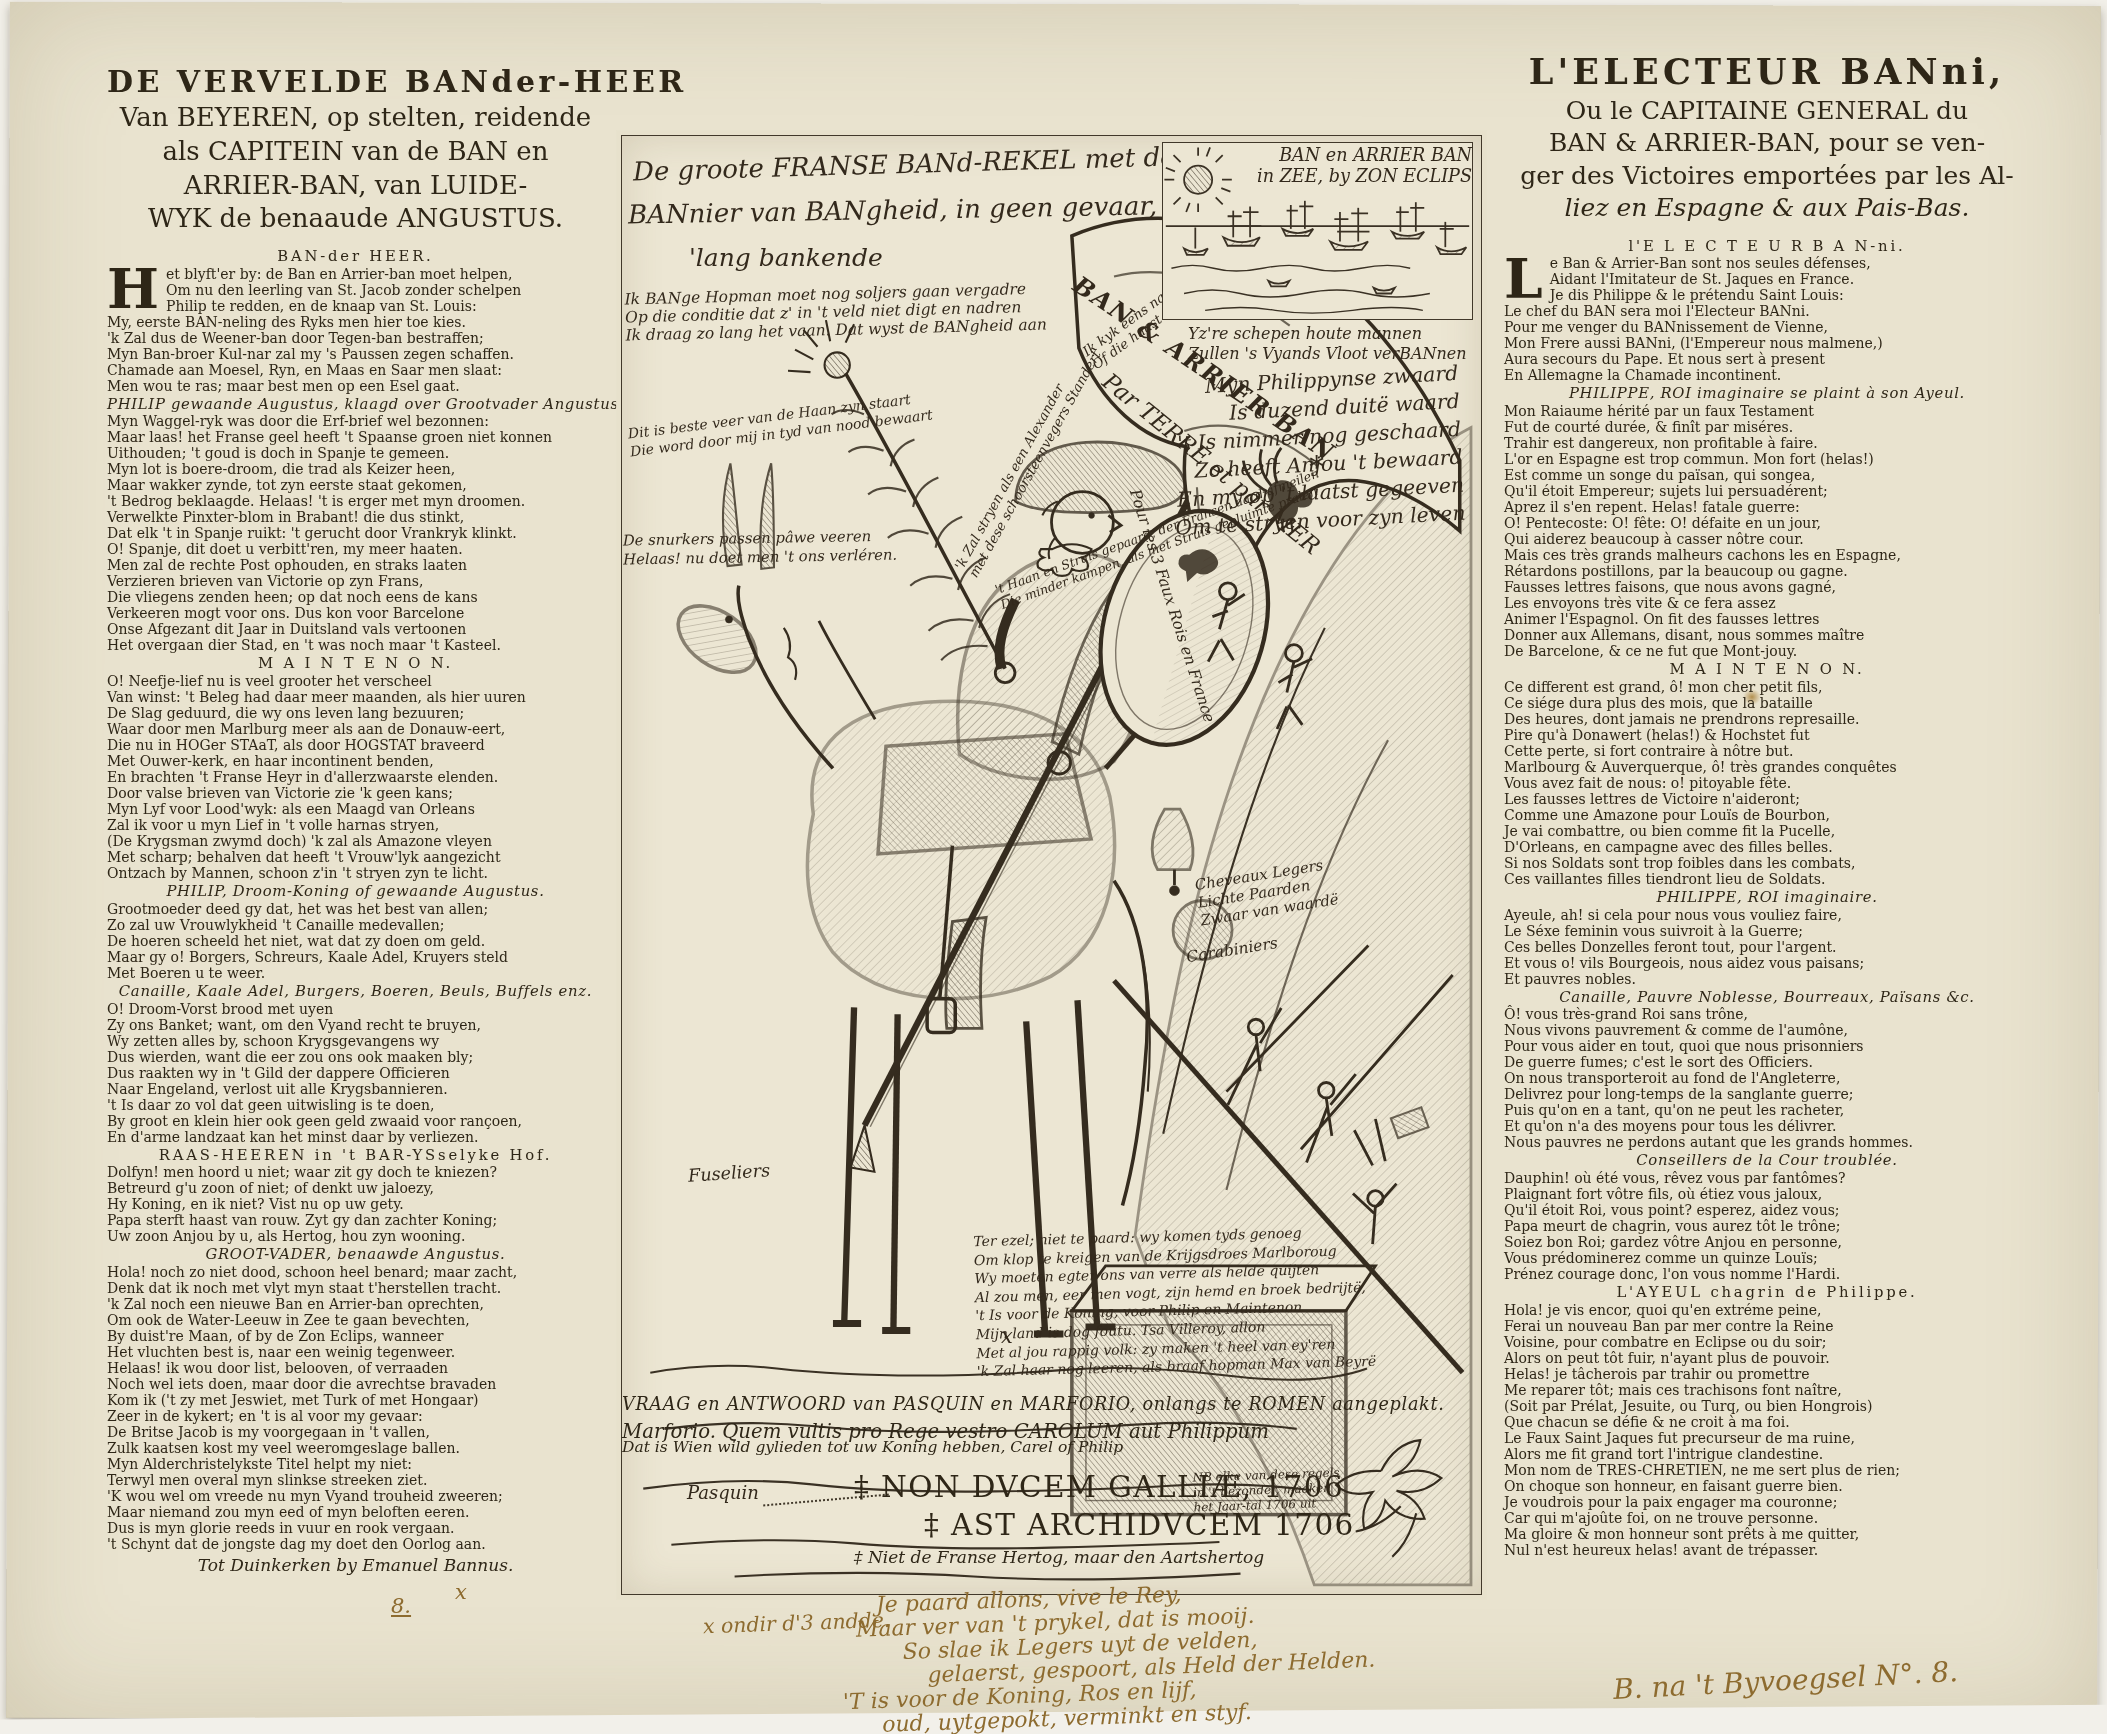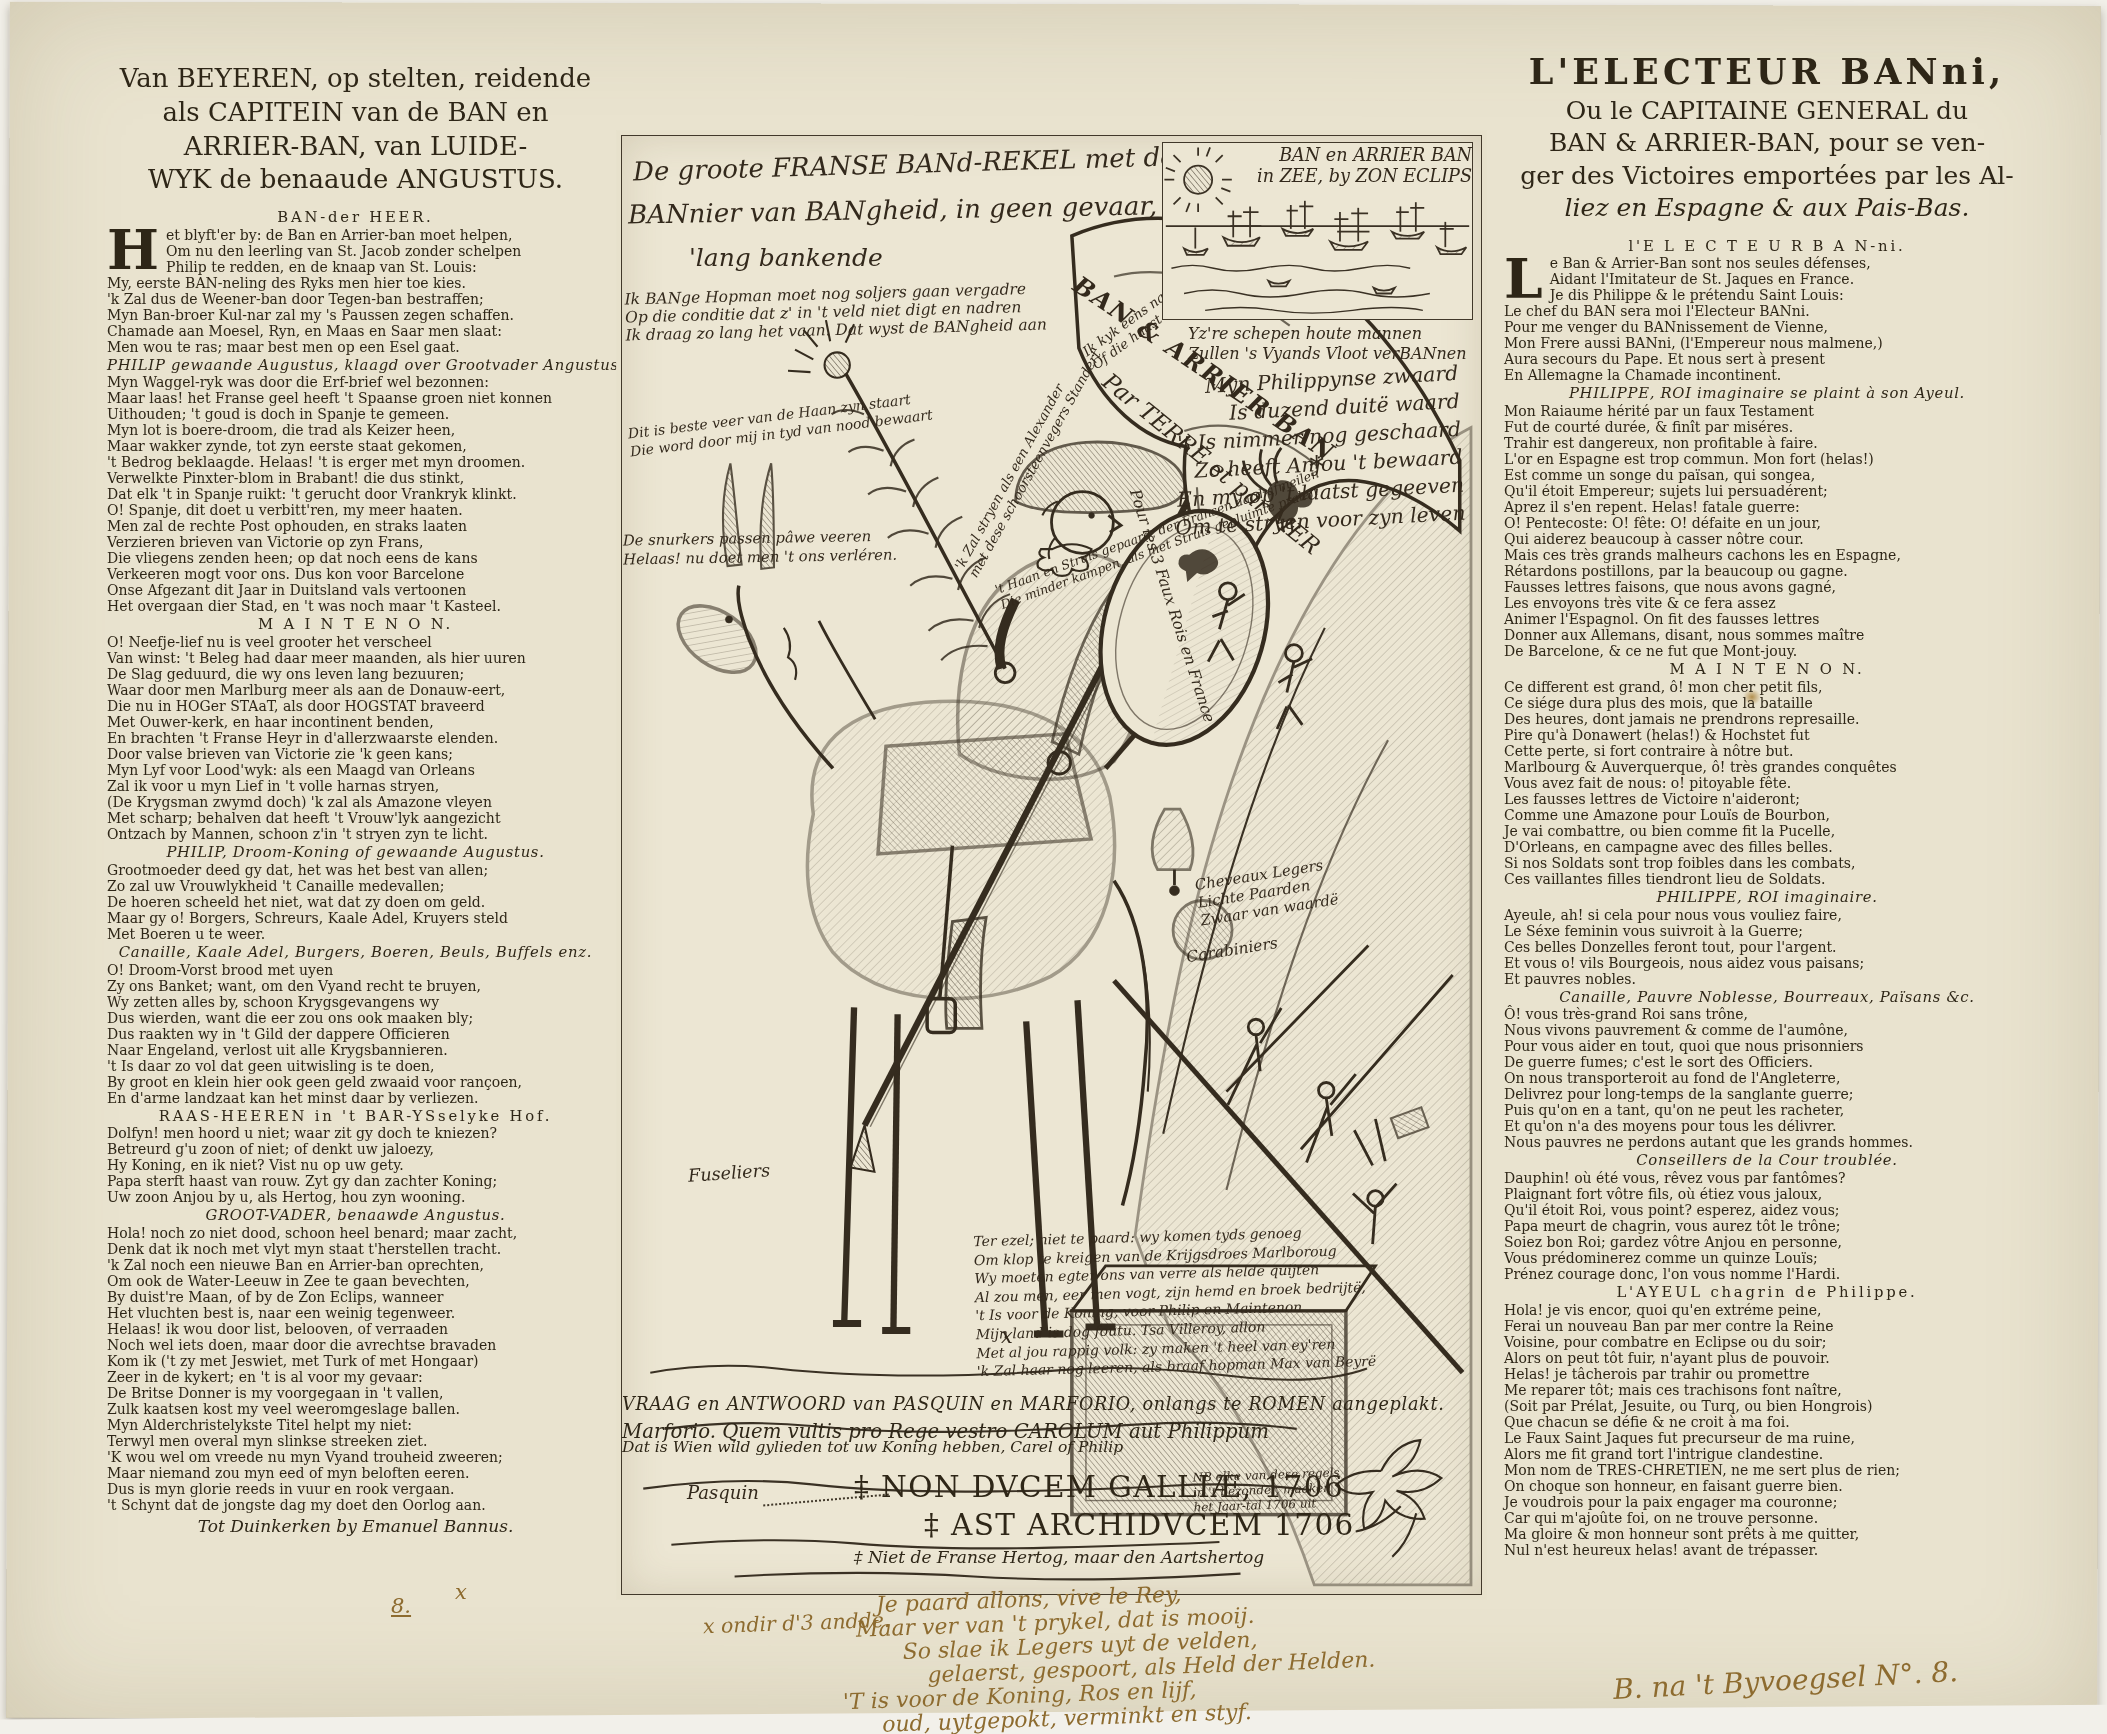--- a/index.html
+++ b/index.html
@@ -87,20 +87,21 @@
 </head>
 <body>
 
 <div class="sheet"></div>
 <div class="stain" style="left:1743px;top:689px;width:18px;height:15.5px;background:radial-gradient(#b3904f,transparent 70%)"></div>
 <div class="stain" style="left:696px;top:1068px;width:12.6px;height:11.2px;background:radial-gradient(#a8853f,transparent 70%)"></div>
 <div class="scan-edge" style="left:-14px;top:1712px;width:2150px;height:42px;transform:rotate(-.4deg)"></div>
 
 <div id="col-left" class="col">
   <div class="title">
+    <div class="tl tl0">DE VERVELDE BANder-HEER</div>
     <div class="tl tl1">Van BEYEREN, op stelten, reidende</div>
     <div class="tl tl2">als CAPITEIN van de BAN en</div>
     <div class="tl tl3">ARRIER-BAN, van LUIDE-</div>
     <div class="tl tl4">WYK de benaaude ANGUSTUS.</div>
   </div>
   <div style="height:9.8px"></div>
   <div class="sec-head head-caps">BAN-der HEER.</div>
   <div class="verse">
       <div class="line dropcap">Het blyft'er by: de Ban en Arrier-ban moet helpen,</div>
       <div class="line">Om nu den leerling van St. Jacob zonder schelpen</div>
@@ -178,21 +179,21 @@
       <div class="line">Hola! noch zo niet dood, schoon heel benard; maar zacht,</div>
       <div class="line">Denk dat ik noch met vlyt myn staat t'herstellen tracht.</div>
       <div class="line">'k Zal noch een nieuwe Ban en Arrier-ban oprechten,</div>
       <div class="line">Om ook de Water-Leeuw in Zee te gaan bevechten,</div>
       <div class="line">By duist're Maan, of by de Zon Eclips, wanneer</div>
       <div class="line">Het vluchten best is, naar een weinig tegenweer.</div>
       <div class="line">Helaas! ik wou door list, belooven, of verraaden</div>
       <div class="line">Noch wel iets doen, maar door die avrechtse bravaden</div>
       <div class="line">Kom ik ('t zy met Jeswiet, met Turk of met Hongaar)</div>
       <div class="line">Zeer in de kykert; en 't is al voor my gevaar:</div>
-      <div class="line">De Britse Donner is my voorgegaan in 't vallen,</div>
+      <div class="line">De Britse Jacob is my voorgegaan in 't vallen,</div>
       <div class="line">Zulk kaatsen kost my veel weeromgeslage ballen.</div>
       <div class="line">Myn Alderchristelykste Titel helpt my niet:</div>
       <div class="line">Terwyl men overal myn slinkse streeken ziet.</div>
       <div class="line">'K wou wel om vreede nu myn Vyand trouheid zweeren;</div>
       <div class="line">Maar niemand zou myn eed of myn beloften eeren.</div>
       <div class="line">Dus is myn glorie reeds in vuur en rook vergaan.</div>
       <div class="line">'t Schynt dat de jongste dag my doet den Oorlog aan.</div>
     </div>
   <div class="imprint">Tot Duinkerken by Emanuel Bannus.</div>
 </div>

